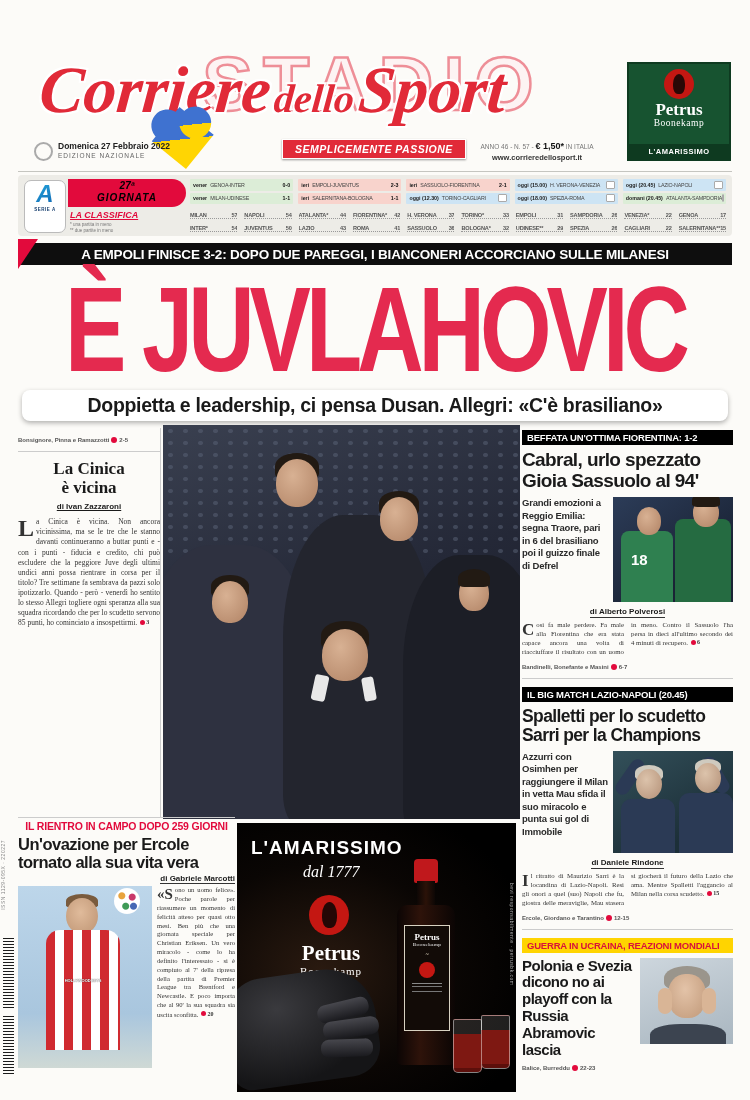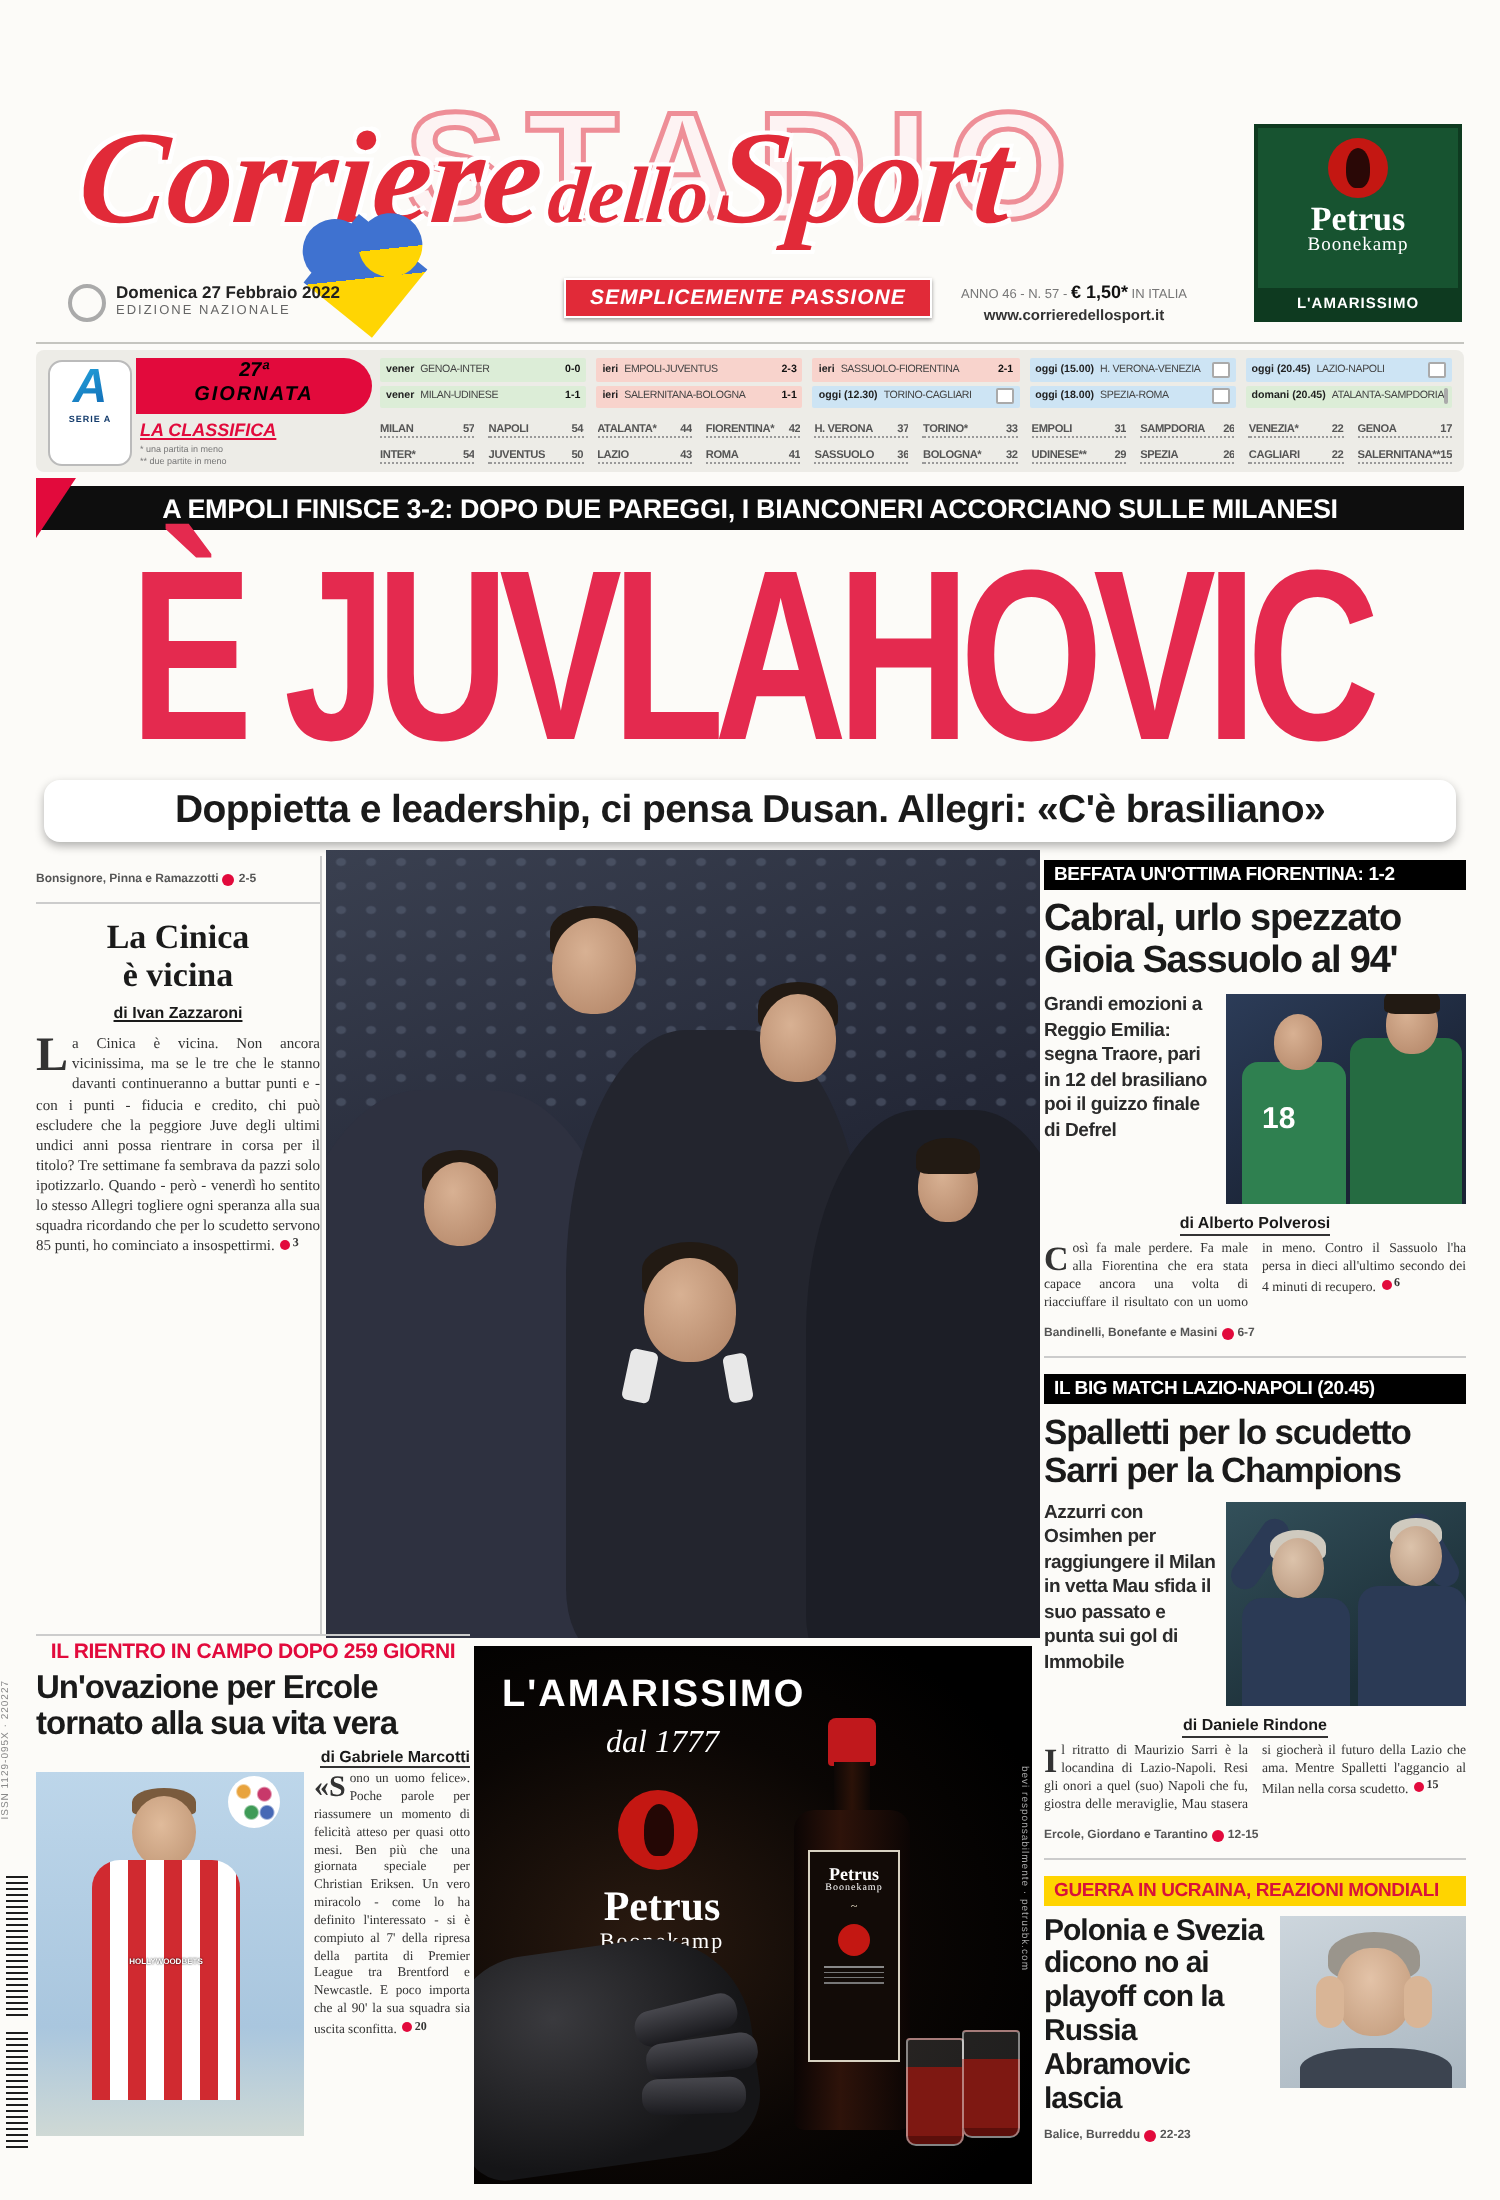--- a/index.html
+++ b/index.html
@@ -451,21 +451,21 @@
     <div class="hair" style="left:295px;top:144px;width:32px;height:18px;"></div>
   </div>
 
   <div class="colR">
     <div class="tagbar">BEFFATA UN'OTTIMA FIORENTINA: 1-2</div>
     <div class="art-head">
       <div>Cabral, urlo spezzato</div>
       <div>Gioia Sassuolo al 94'</div>
     </div>
     <div class="art-row">
-      <div class="standfirst">Grandi emozioni a Reggio Emilia: segna Traore, pari in 12 del brasiliano poi il guizzo finale di Defrel</div>
+      <div class="standfirst">Grandi emozioni a Reggio Emilia: segna Traore, pari in 6 del brasiliano poi il guizzo finale di Defrel</div>
       <div class="ph ph-fio">
         <div class="jersey" style="left:8px;top:34px;width:52px;height:75px;"></div>
         <div class="jersey dk" style="left:62px;top:22px;width:56px;height:86px;"></div>
         <div class="head" style="left:24px;top:10px;width:24px;height:28px;"></div>
         <div class="head" style="left:80px;top:0px;width:26px;height:30px;"></div>
         <div class="hair" style="left:79px;top:-4px;width:28px;height:14px;"></div>
         <div class="num18" style="left:18px;top:54px;">18</div>
       </div>
     </div>
     <div class="author"><span>di Alberto Polverosi</span></div>
@@ -481,21 +481,21 @@
       <span>6-7</span>
     </div>
     <div class="hr"></div>
 
     <div class="tagbar">IL BIG MATCH LAZIO-NAPOLI (20.45)</div>
     <div class="art-head sm">
       <div>Spalletti per lo scudetto</div>
       <div>Sarri per la Champions</div>
     </div>
     <div class="art-row">
-      <div class="standfirst">Azzurri con Osimhen per raggiungere il Milan in vetta Mau sfida il suo passato e punta sui gol di Immobile</div>
+      <div class="standfirst">Azzurri con Osimhen per raggiungere il Milan in vetta Mau sfida il suo miracolo e punta sui gol di Immobile</div>
       <div class="ph ph-coach">
         <div class="arm" style="left:10px;top:6px;transform:rotate(35deg);"></div>
         <div class="arm" style="left:96px;top:4px;transform:rotate(-30deg);"></div>
         <div class="coach-body" style="left:8px;top:48px;width:54px;height:56px;"></div>
         <div class="coach-body" style="left:66px;top:42px;width:54px;height:62px;"></div>
         <div class="gray-hair" style="left:22px;top:14px;width:28px;height:16px;"></div>
         <div class="coach-head" style="left:23px;top:18px;width:26px;height:30px;"></div>
         <div class="gray-hair" style="left:82px;top:8px;width:26px;height:14px;"></div>
         <div class="coach-head" style="left:82px;top:12px;width:26px;height:30px;"></div>
       </div>

